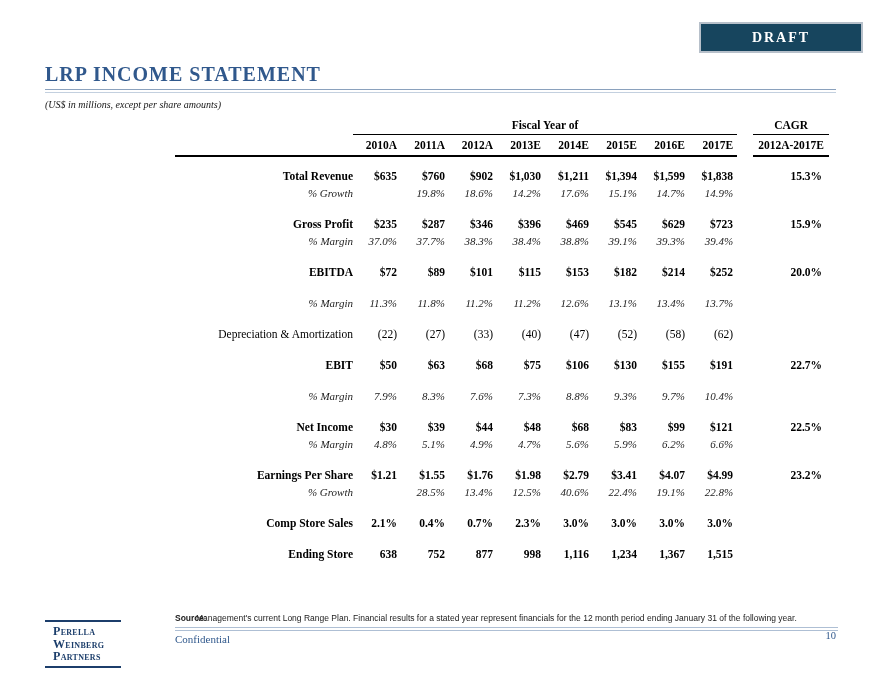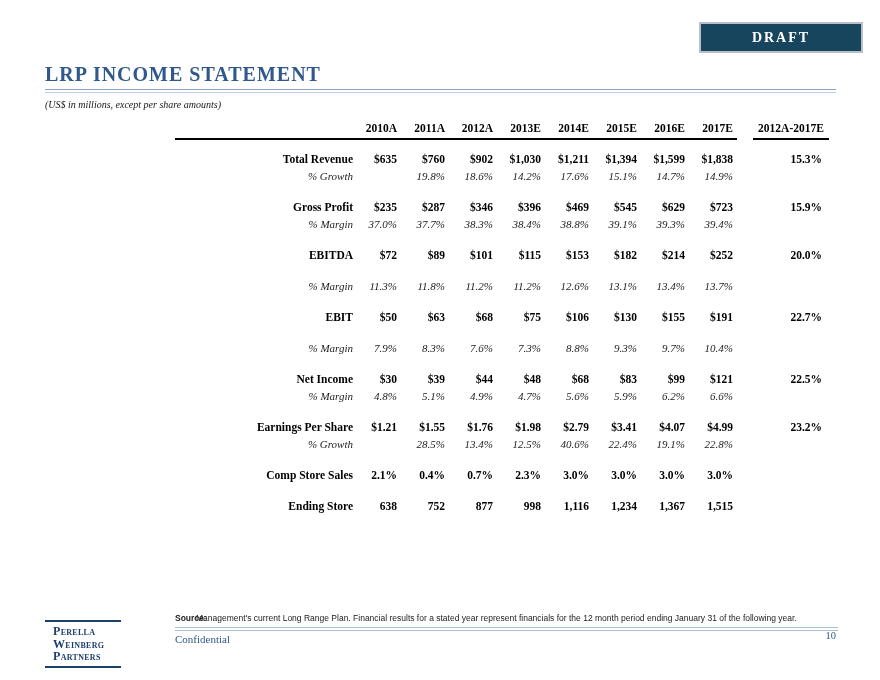--- a/index.html
+++ b/index.html
@@ -113,20 +113,26 @@
           <col style="width:48px">
           <col style="width:48px">
         <col style="width:48px">
           <col style="width:48px">
           <col style="width:48px">
           <col style="width:48px">
         <col style="width:16px">
         <col style="width:76px">
       </colgroup>
       <thead>
+        <tr>
+          <td class="label"></td>
+          <td class="fy-span" colspan="8">Fiscal Year of</td>
+          <td class="spacer"></td>
+          <td class="cagr-head">CAGR</td>
+        </tr>
         <tr id="year-row">
             <td class="label"></td>
             <td class="num">2010A</td>
             <td class="num">2011A</td>
             <td class="num">2012A</td>
             <td class="num">2013E</td>
             <td class="num">2014E</td>
             <td class="num">2015E</td>
             <td class="num">2016E</td>
             <td class="num">2017E</td>
@@ -206,20 +212,33 @@
             <td class="num">11.8%</td>
             <td class="num">11.2%</td>
             <td class="num">11.2%</td>
             <td class="num">12.6%</td>
             <td class="num">13.1%</td>
             <td class="num">13.4%</td>
             <td class="num">13.7%</td>
             <td class="spacer"></td>
             <td class="cagr"></td>
           </tr>
+          <tr class="row-regular row-gap">
+            <td class="label">Depreciation &amp; Amortization</td>
+            <td class="num">(22)</td>
+            <td class="num">(27)</td>
+            <td class="num">(33)</td>
+            <td class="num">(40)</td>
+            <td class="num">(47)</td>
+            <td class="num">(52)</td>
+            <td class="num">(58)</td>
+            <td class="num">(62)</td>
+            <td class="spacer"></td>
+            <td class="cagr"></td>
+          </tr>
           <tr class="row-bold row-gap">
             <td class="label">EBIT</td>
             <td class="num">$50</td>
             <td class="num">$63</td>
             <td class="num">$68</td>
             <td class="num">$75</td>
             <td class="num">$106</td>
             <td class="num">$130</td>
             <td class="num">$155</td>
             <td class="num">$191</td>

